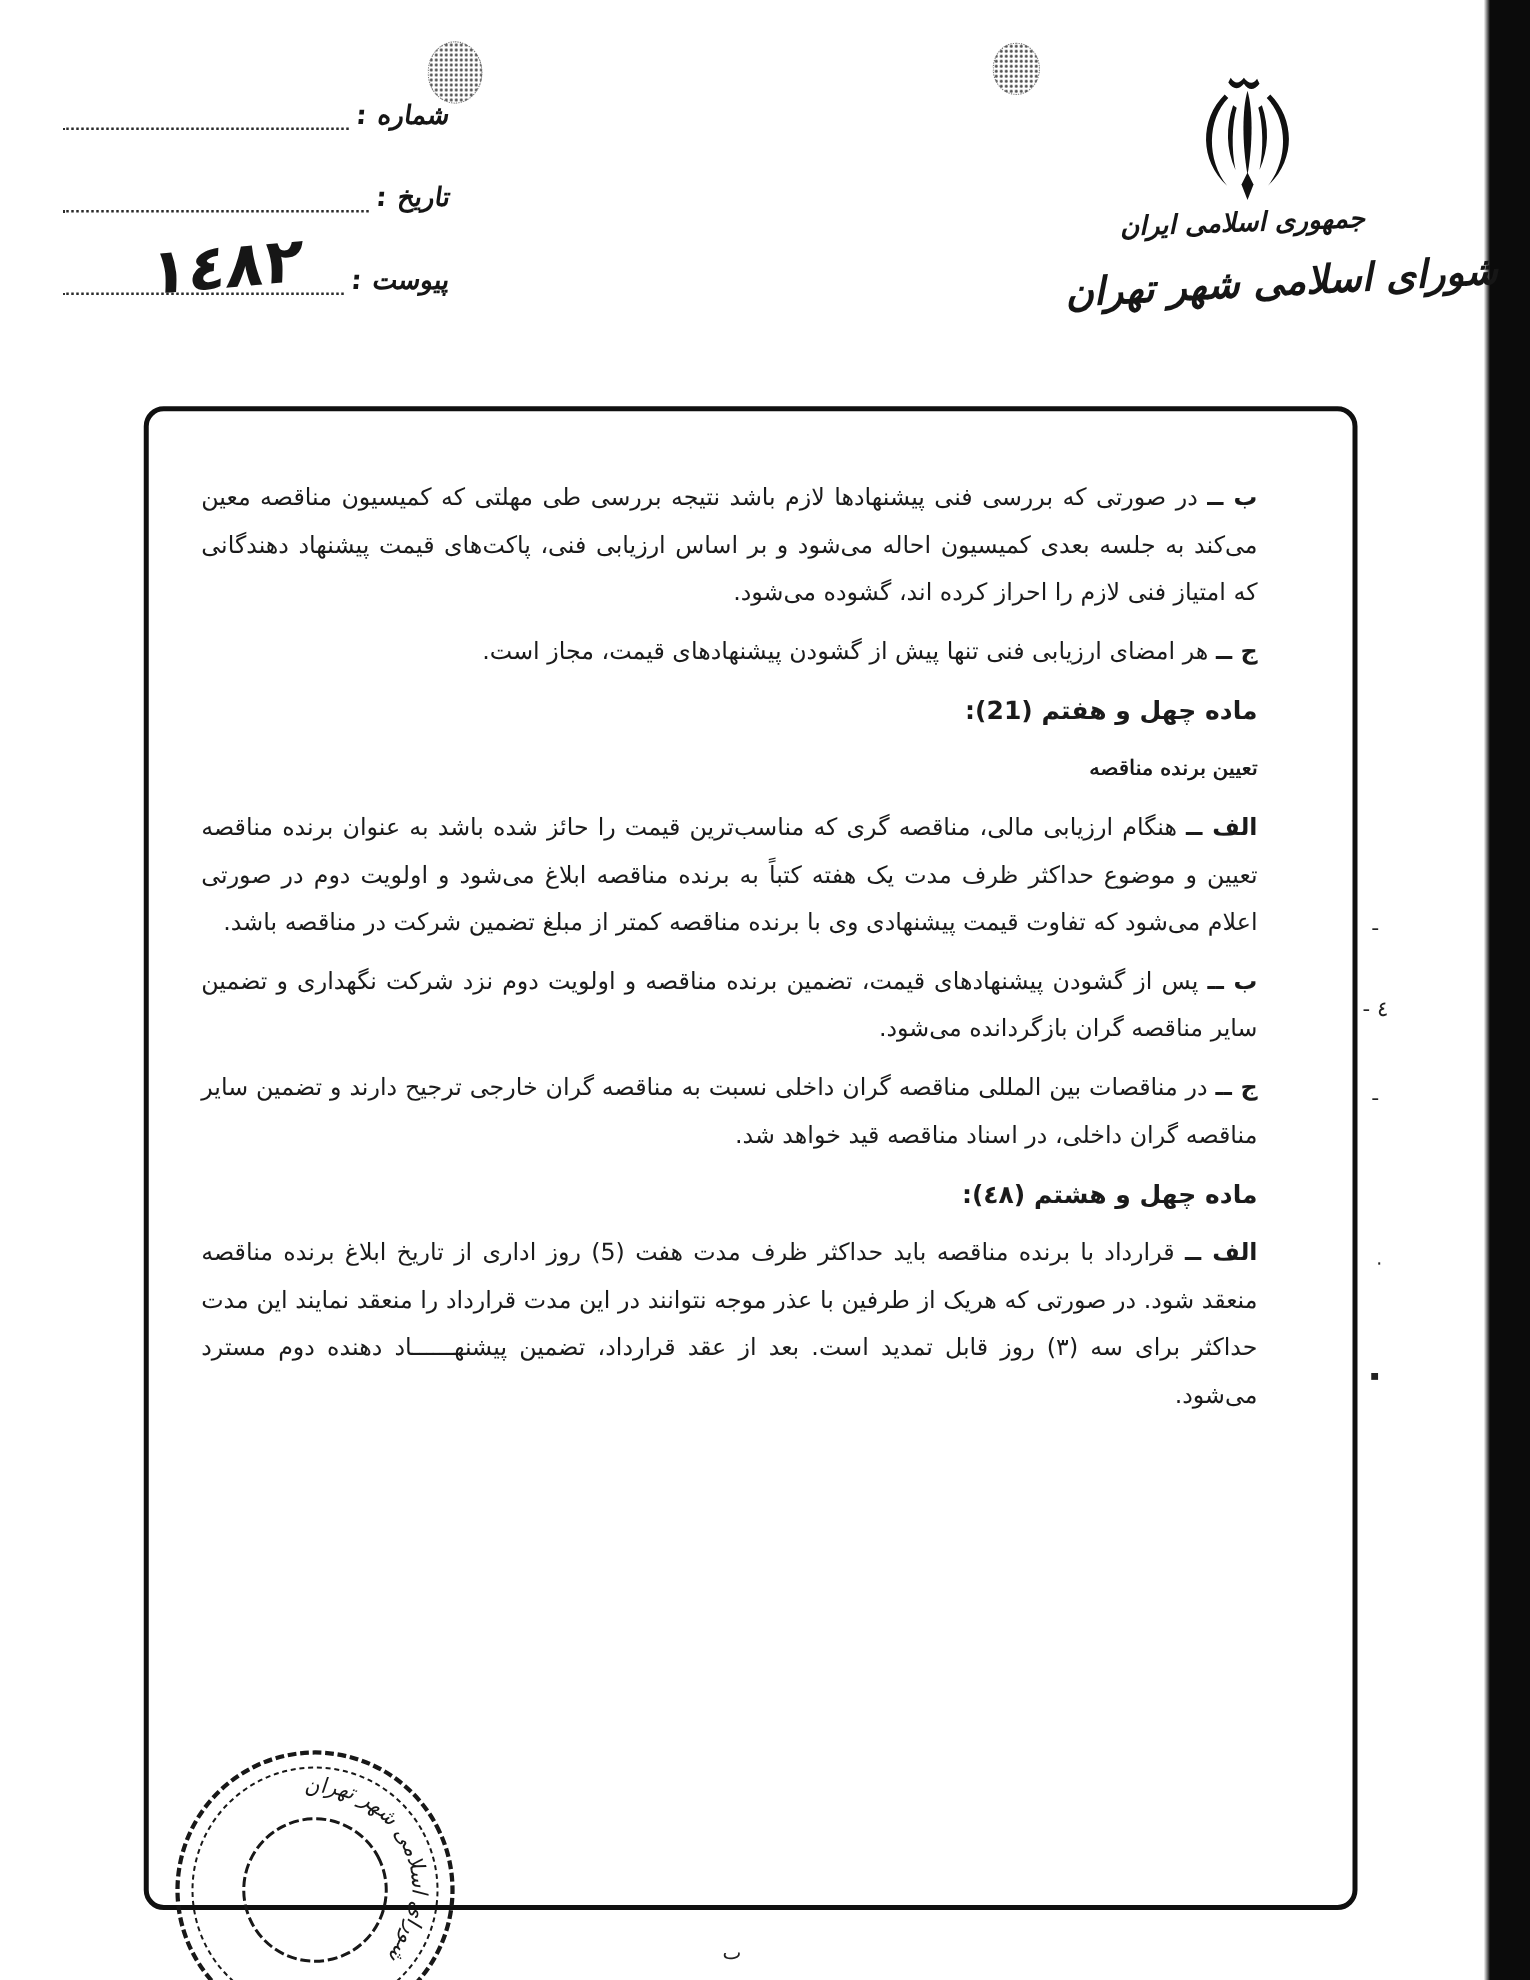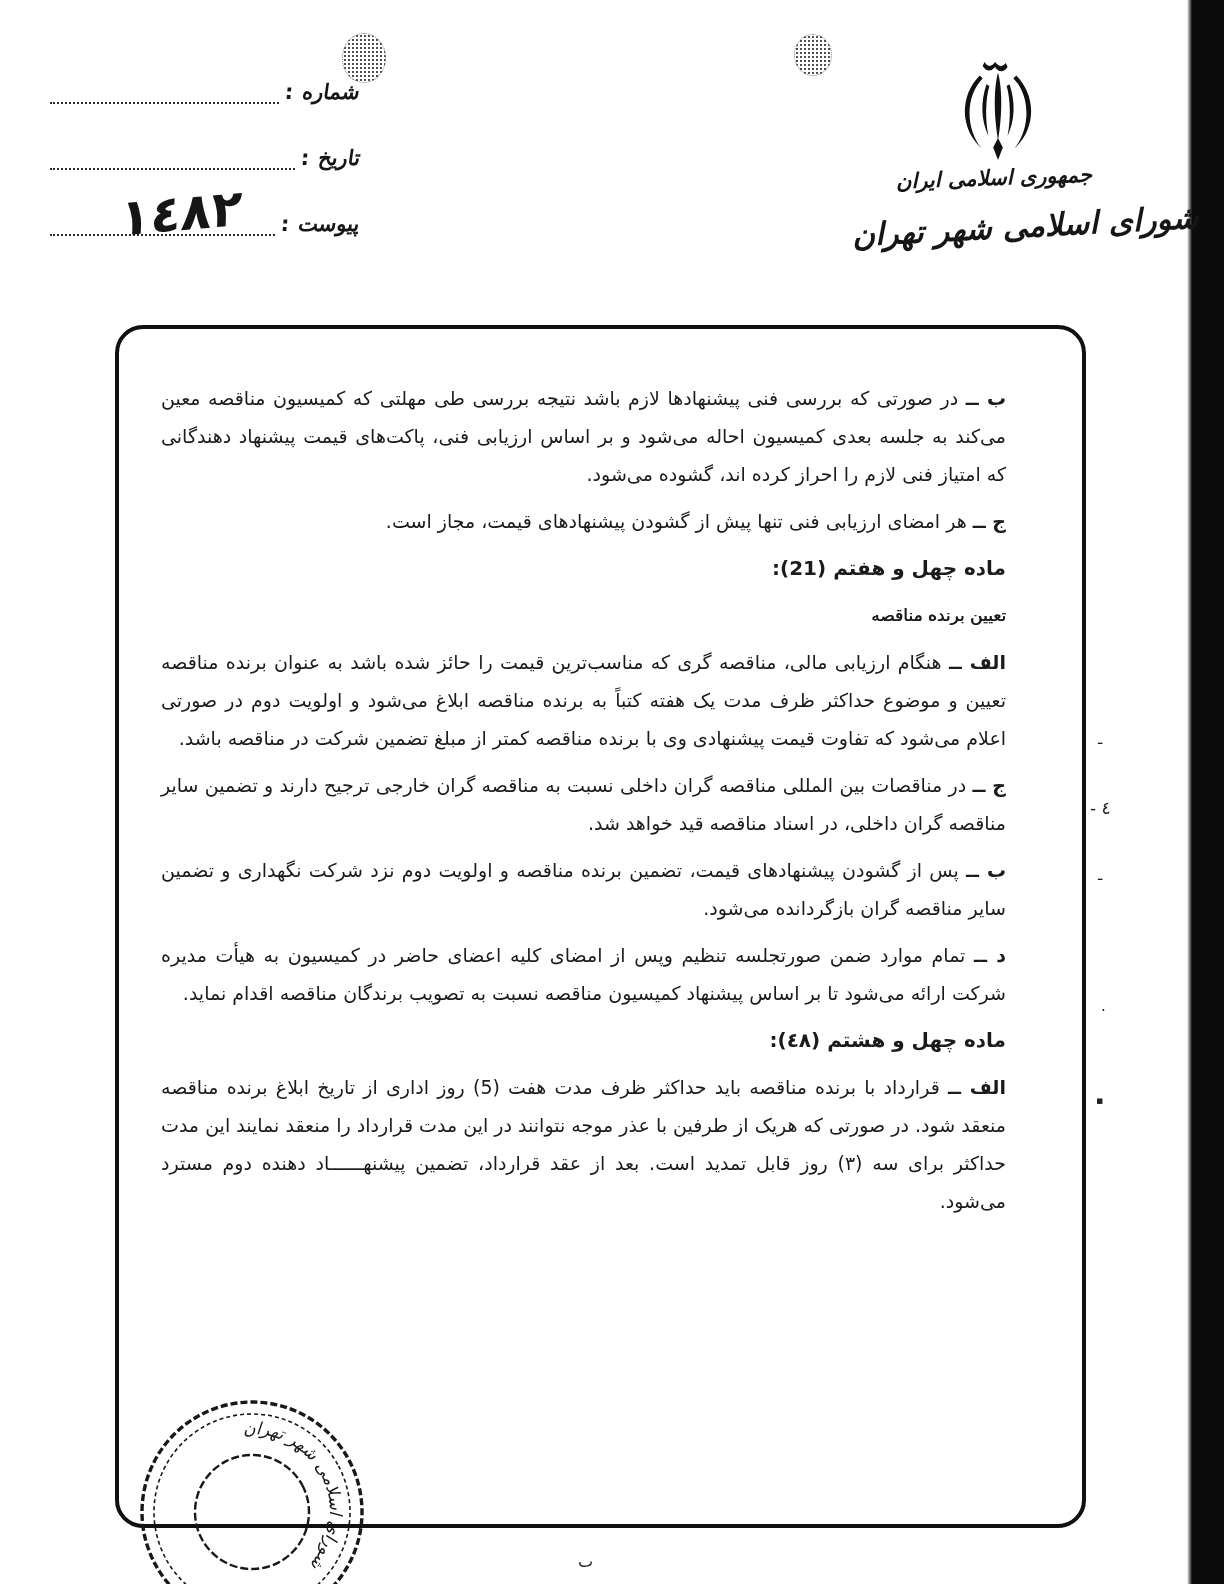--- a/index.html
+++ b/index.html
@@ -52,21 +52,21 @@
   }
   .org2{
     position:absolute;left:852px;top:210px;width:268px;
     text-align:center;font-size:31px;font-style:italic;font-weight:bold;
     transform:rotate(-3deg);white-space:nowrap;letter-spacing:1px;
   }
 
   
   .doc-box{
     position:absolute;left:115px;top:325px;width:971px;height:1203px;
-    border:4px solid #101010;border-radius:28px;
+    border:4px solid #101010;border-radius:16px;
     box-sizing:border-box;
     padding:50px 76px 0 42px;
     direction:rtl;text-align:justify;
     font-size:19px;line-height:38px;color:#1b1b1b;
   }
   .doc-box p{margin:0 0 9px 0;}
   .doc-box .mk{font-weight:bold;letter-spacing:1px;}
   .article-head{font-weight:bold;font-size:20px;margin:10px 0 8px 0;}
   .sub-head{
     font-weight:normal;font-size:17px;margin:0 0 10px 0;
@@ -124,23 +124,22 @@
   </svg>
   <div class="org1">جمهوری اسلامی ایران</div>
   <div class="org2">شورای اسلامی شهر تهران</div>
 
   <div class="doc-box">
     <p class="item"><b class="mk">ب ــ</b> <span>در صورتی که بررسی فنی پیشنهادها لازم باشد نتیجه بررسی طی مهلتی که کمیسیون مناقصه معین می‌کند به جلسه بعدی کمیسیون احاله می‌شود و بر اساس ارزیابی فنی، پاکت‌های قیمت پیشنهاد دهندگانی که امتیاز فنی لازم را احراز کرده اند، گشوده می‌شود.</span></p>
     <p class="item"><b class="mk">ج ــ</b> <span>هر امضای ارزیابی فنی تنها پیش از گشودن پیشنهادهای قیمت، مجاز است.</span></p>
     <p class="article-head">ماده چهل و هفتم (21):</p>
     <p class="sub-head">تعیین برنده مناقصه</p>
     <p class="item"><b class="mk">الف ــ</b> <span>هنگام ارزیابی مالی، مناقصه گری که مناسب‌ترین قیمت را حائز شده باشد به عنوان برنده مناقصه تعیین و موضوع حداکثر ظرف مدت یک هفته کتباً به برنده مناقصه ابلاغ می‌شود و اولویت دوم در صورتی اعلام می‌شود که تفاوت قیمت پیشنهادی وی با برنده مناقصه کمتر از مبلغ تضمین شرکت در مناقصه باشد.</span></p>
+    <p class="item"><b class="mk">ب ــ</b> <span>پس از گشودن پیشنهادهای قیمت، تضمین برنده مناقصه و اولویت دوم نزد شرکت نگهداری و تضمین سایر مناقصه گران بازگردانده می‌شود.</span></p>
     <p class="item"><b class="mk">ج ــ</b> <span>در مناقصات بین المللی مناقصه گران داخلی نسبت به مناقصه گران خارجی ترجیح دارند و تضمین سایر مناقصه گران داخلی، در اسناد مناقصه قید خواهد شد.</span></p>
-    <p class="item"><b class="mk">ب ــ</b> <span>پس از گشودن پیشنهادهای قیمت، تضمین برنده مناقصه و اولویت دوم نزد شرکت نگهداری و تضمین سایر مناقصه گران بازگردانده می‌شود.</span></p>
-    <p class="item"><b class="mk">د ــ</b> <span>تمام موارد ضمن صورتجلسه تنظیم وپس از امضای کلیه اعضای حاضر در کمیسیون به هیأت مدیره شرکت ارائه می‌شود تا بر اساس پیشنهاد کمیسیون مناقصه نسبت به تصویب برندگان مناقصه اقدام نماید.</span></p>
     <p class="article-head">ماده چهل و هشتم (٤٨):</p>
     <p class="item"><b class="mk">الف ــ</b> <span>قرارداد با برنده مناقصه باید حداکثر ظرف مدت هفت (5) روز اداری از تاریخ ابلاغ برنده مناقصه منعقد شود. در صورتی که هریک از طرفین با عذر موجه نتوانند در این مدت قرارداد را منعقد نمایند این مدت حداکثر برای سه (٣) روز قابل تمدید است. بعد از عقد قرارداد، تضمین پیشنهــــــاد دهنده دوم مسترد می‌شود.</span></p>
   </div>
 
   <svg class="stamp" viewBox="0 0 244 244" aria-hidden="true">
     <g transform="rotate(-28 122 122)" fill="none" stroke="#181818">
       <circle cx="122" cy="122" r="110" stroke-width="3.4" stroke-dasharray="7 3"></circle>
       <circle cx="122" cy="122" r="98" stroke-width="1.6" stroke-dasharray="4 3"></circle>
       <circle cx="122" cy="122" r="57" stroke-width="2.4" stroke-dasharray="8 3"></circle>
       <defs>

